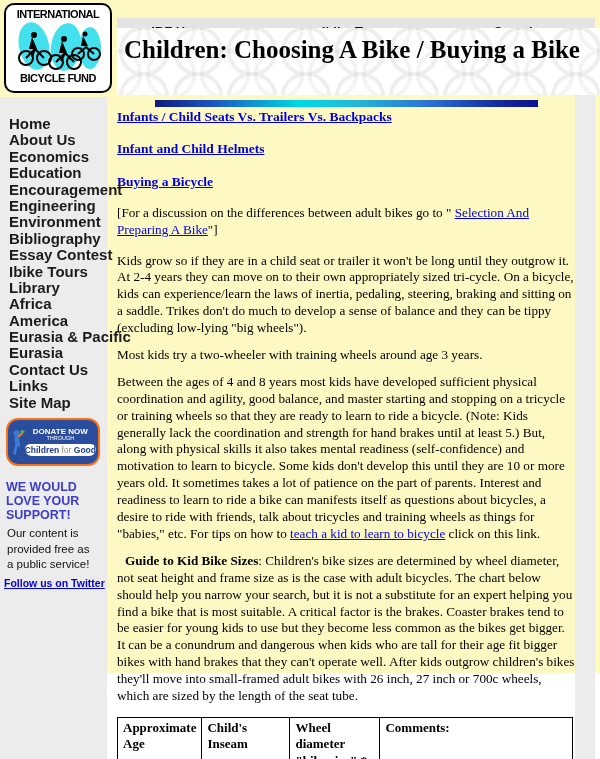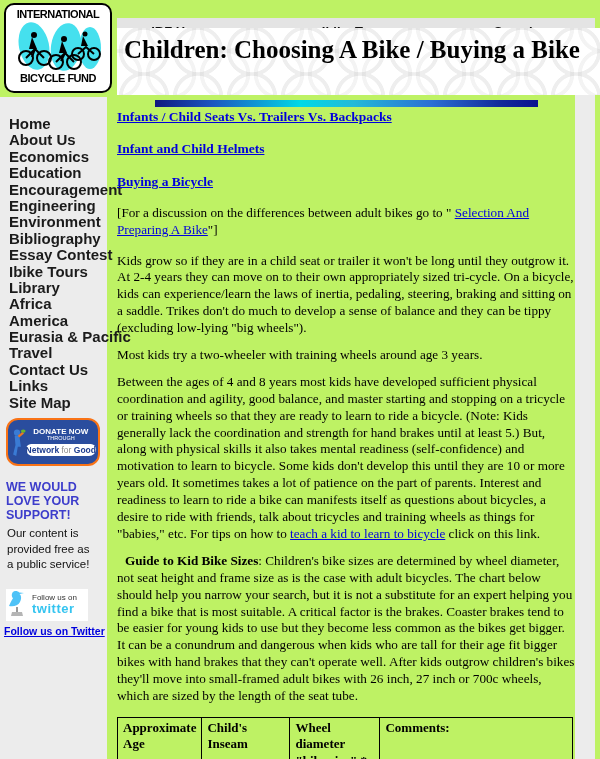--- a/index.html
+++ b/index.html
@@ -1,19 +1,19 @@
 <!DOCTYPE html>
 <html><head>
 <meta charset="utf-8">
 <style>
   * { margin:0; padding:0; box-sizing:border-box; }
   html,body { width:600px; height:759px; background:#fff; overflow:hidden;
               font-family:"Liberation Serif", serif; }
   .abs { position:absolute; }
-  #page { position:relative; width:600px; height:759px; background:#bef264; }
+  #page { position:relative; width:600px; height:673px; background:#fef9c3; }
 
   
   .logo-box { left:4px; top:3px; width:108px; height:90px; background:#fff;
               border:2px solid #000; border-radius:10px; text-align:center;
               padding-top:3px; z-index:3; }
   .logo-word { font-family:"Liberation Sans", sans-serif; font-weight:bold;
                font-size:11px; letter-spacing:-0.5px; color:#000; }
   .logo-art { display:block; margin:0 auto; }
 
   .topnav { left:117px; top:18px; width:478px; height:26px; background:#e4e4e4;
@@ -143,56 +143,45 @@
       <div class="menu-item">Encouragement</div>
       <div class="menu-item">Engineering</div>
       <div class="menu-item">Environment</div>
       <div class="menu-item">Bibliography</div>
       <div class="menu-item">Essay Contest</div>
       <div class="menu-item">Ibike Tours</div>
       <div class="menu-item">Library</div>
       <div class="menu-item">Africa</div>
       <div class="menu-item">America</div>
       <div class="menu-item">Eurasia &amp; Pacific</div>
-      <div class="menu-item">Travel</div>
+      <div class="menu-item">Eurasia</div>
       <div class="menu-item">Contact Us</div>
       <div class="menu-item">Links</div>
       <div class="menu-item">Site Map</div>
     </div>
 
     <div class="donate-badge">
       <svg width="20" height="40" viewBox="0 0 20 40">
         <circle cx="9" cy="8" r="4" fill="#3a7bd5"></circle>
         <path d="M6,12 L12,12 L14,26 L10,26 L8,38 L4,36 L7,24 Z" fill="#3a7bd5"></path>
         <path d="M11,13 L17,8" stroke="#e87722" stroke-width="3" fill="none"></path>
         <ellipse cx="17" cy="6" rx="3" ry="2" fill="#6ab42d"></ellipse>
       </svg>
       <div class="donate-right">
         <div class="donate-top">
           <span class="donate-line1">DONATE NOW</span>
           <span class="donate-line2">THROUGH</span>
         </div>
-        <div class="donate-brand"><b>Network</b> <span class="for">for</span> <b>Good</b></div>
+        <div class="donate-brand"><b>Children</b> <span class="for">for</span> <b>Good</b></div>
       </div>
     </div>
 
     <div class="support-head">WE WOULD LOVE YOUR SUPPORT!</div>
     <div class="support-text">Our content is provided free as a public service!</div>
 
-    <div class="twitter-badge">
-      <svg width="26" height="30" viewBox="0 0 26 30">
-        <path d="M3,16 C7,17 12,16 14,12 C16,8 15,5 13.5,4 L18,3 L13.2,2.6 C11.5,0.4 7.5,0.6 6.3,3 C5.3,5 5.8,7 7,8.2 C5.2,11 4,13.5 3,16 Z" fill="#4ec2f7"></path>
-        <path d="M10,17 L12,17 L12,22 L10,22 Z" fill="#9a9a9a"></path>
-        <path d="M6,22 L16,22 L17,26 L5,26 Z" fill="#b5b5b5"></path>
-      </svg>
-      <div class="tw-text">
-        <span class="tw-line1">Follow us on</span>
-        <span class="tw-logo">twitter</span>
-      </div>
-    </div>
     <div class="twitter-link">Follow us on Twitter</div>
   </div>
 
   <div class="abs main">
     <a class="big-link">Infants / Child Seats Vs. Trailers Vs. Backpacks</a>
     <a class="big-link">Infant and Child Helmets</a>
     <a class="big-link">Buying a Bicycle</a>
 
     <div class="note-line"><span>[For a discussion on the differences between adult bikes go to " </span><a class="inline-link">Selection And Preparing A Bike</a><span>"]</span></div>
 

